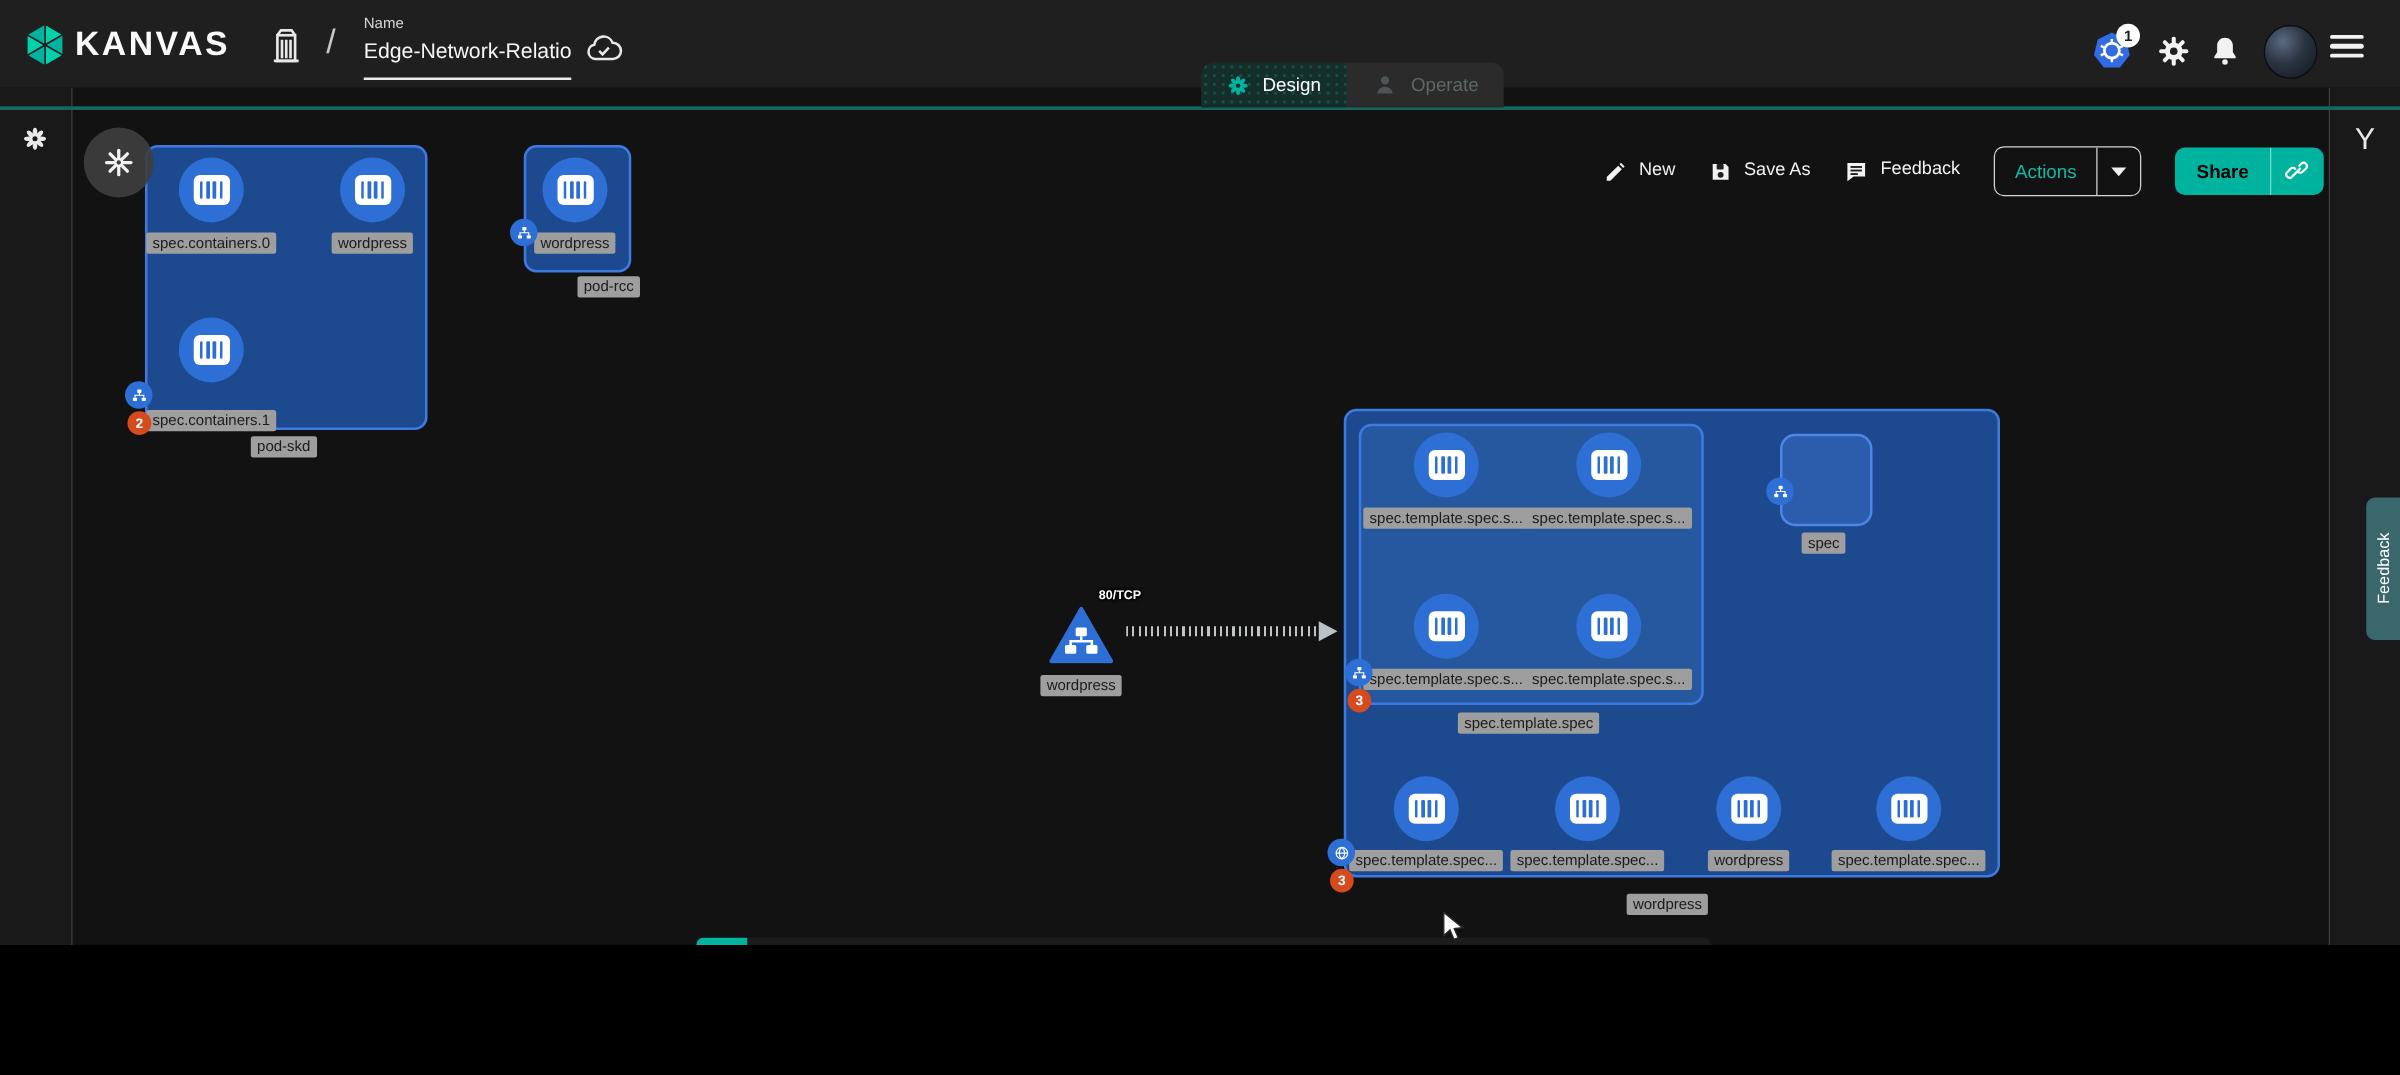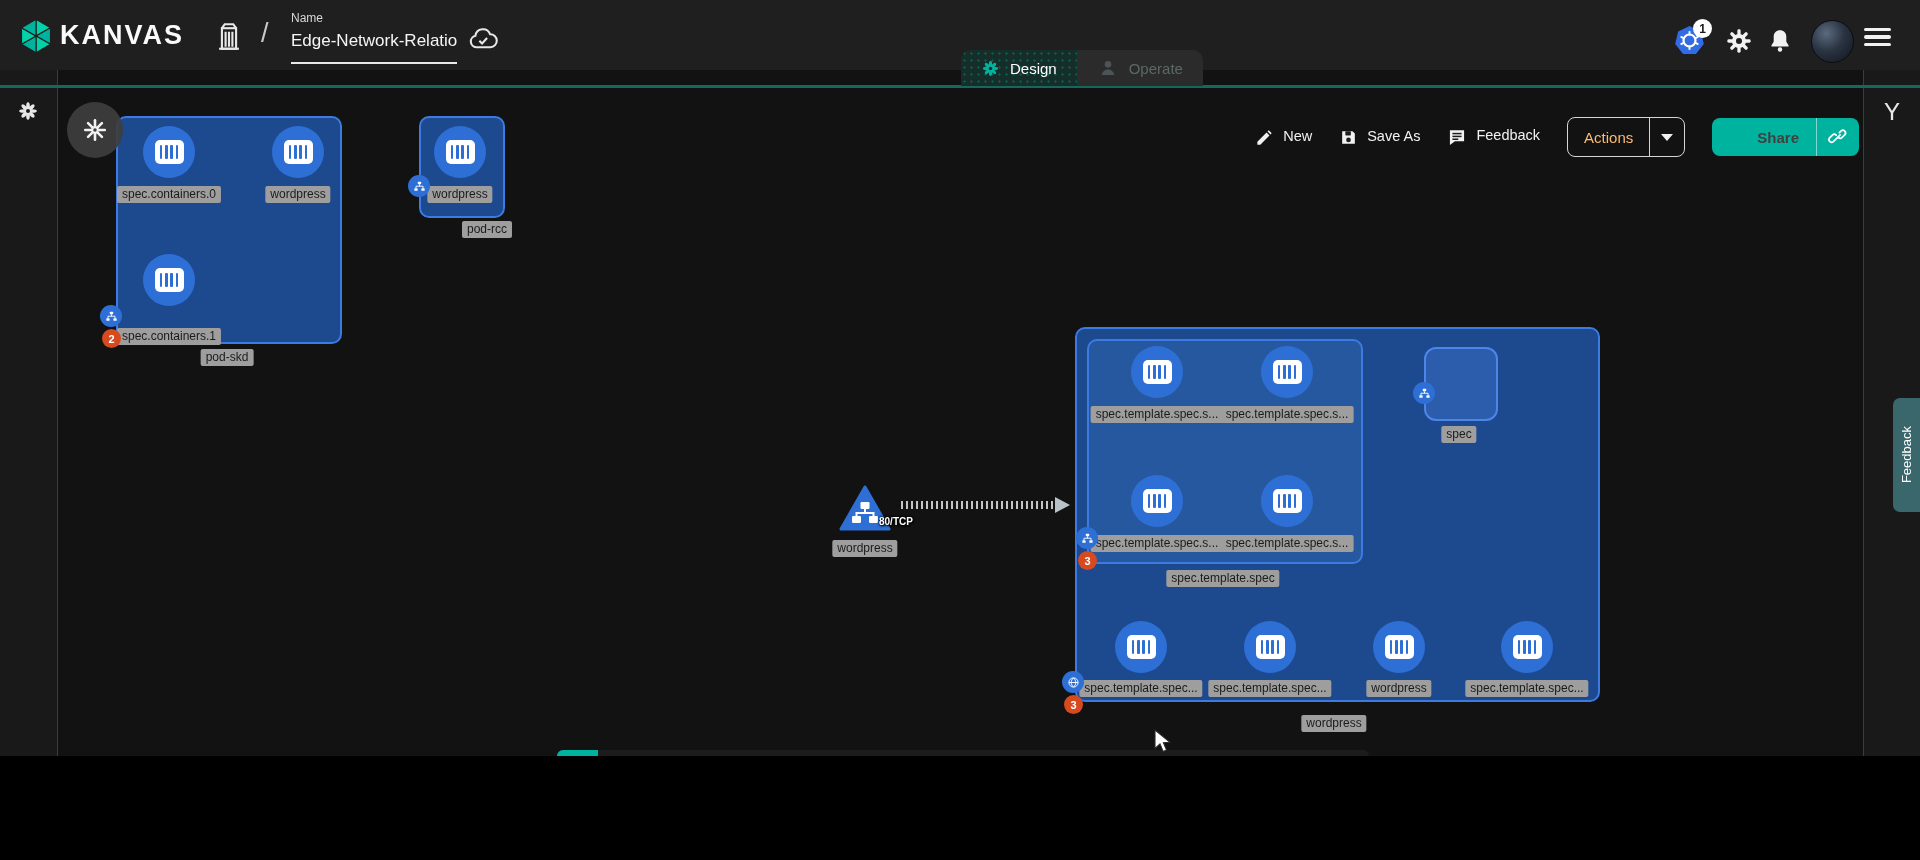--- a/index.html
+++ b/index.html
@@ -45,25 +45,25 @@
 
   
   .feedback{position:absolute;left:1893px;top:398px;width:27px;height:114px;background:#3a676c;
             border-radius:7px 0 0 7px;display:flex;align-items:center;justify-content:center;z-index:45;cursor:pointer;}
   .feedback span{writing-mode:vertical-rl;transform:rotate(180deg);font-size:13px;color:#fff;}
 
   
   .actionbar{position:absolute;top:116px;right:61px;height:42px;display:flex;align-items:center;gap:27px;z-index:60;}
   .action-item{display:flex;gap:9px;font-size:14.5px;color:#f2f2f2;cursor:pointer;}
   .actions-btn{display:flex;align-items:stretch;height:38px;border:1px solid #d2d6d6;border-radius:8px;overflow:hidden;cursor:pointer;}
-  .actions-main{padding:0 16px;display:flex;align-items:center;font-size:15px;color:#fdba74;}
+  .actions-main{padding:0 16px;display:flex;align-items:center;font-size:15px;color:#14b8a6;}
   .actions-caret{width:34px;border-left:1px solid #d2d6d6;display:flex;align-items:center;justify-content:center;}
   .caret-down{width:0;height:0;border-left:6px solid transparent;border-right:6px solid transparent;border-top:7px solid #f0f0f0;}
   .share-btn{display:flex;align-items:stretch;height:38px;background:#00b39f;border-radius:8px;overflow:hidden;cursor:pointer;}
-  .share-main{padding:0 17px;display:flex;align-items:center;font-size:15px;font-weight:bold;color:#404040;margin-left:28px;}
+  .share-main{padding:0 17px;display:flex;align-items:center;font-size:15px;font-weight:bold;color:#000000;}
   .share-link{width:42px;border-left:1px solid rgba(255,255,255,.5);display:flex;align-items:center;justify-content:center;}
 
   
   .grp{position:absolute;border:2px solid #3d7ae2;border-radius:10px;background:#1d4a8f;z-index:5;}
   .grp.inner{background:#26589f;z-index:6;}
   .specnode{position:absolute;left:1424px;top:347px;width:70px;height:70px;border:2px solid #4d86e8;
             border-radius:12px;background:#2b5dac;z-index:7;}
   .cnode{position:absolute;width:52px;height:52px;border-radius:50%;background:#2e6fd6;
          display:flex;align-items:center;justify-content:center;z-index:8;cursor:pointer;}
   .cg{width:29px;height:24px;background:#fff;border-radius:5px;display:flex;align-items:center;justify-content:center;gap:2.6px;}
@@ -71,21 +71,21 @@
   .nlabel{position:absolute;transform:translateX(-50%);background:#9e9e9e;color:#1b1b1b;font-size:12px;
           padding:1px 5px 2px;border-radius:2px;white-space:nowrap;z-index:9;}
   .bluebadge{position:absolute;width:22px;height:22px;border-radius:50%;background:#2e6fd6;
              display:flex;align-items:center;justify-content:center;z-index:10;}
   .orangebadge{position:absolute;width:19px;height:19px;border-radius:50%;background:#d64a1e;color:#fff;
                font-size:11px;font-weight:bold;display:flex;align-items:center;justify-content:center;z-index:11;}
   .edge{position:absolute;left:901px;top:501px;width:156px;height:8px;z-index:7;
         background:repeating-linear-gradient(90deg,rgba(225,228,230,.85) 0 1.6px,transparent 1.6px 5px);}
   .edge-arrow{position:absolute;left:1055px;top:497px;width:0;height:0;z-index:7;
         border-top:8px solid transparent;border-bottom:8px solid transparent;border-left:15px solid #b9c2c6;}
-  .portlabel{position:absolute;left:879px;top:516px;font-size:10px;font-weight:bold;color:#fff;z-index:12;
+  .portlabel{position:absolute;left:879px;top:471px;font-size:10px;font-weight:bold;color:#fff;z-index:12;
         text-shadow:0 0 3px #000,0 0 2px #000,1px 1px 2px #000;}
   .svc{position:absolute;left:839px;top:485px;z-index:8;cursor:pointer;}
 
   
   .btoolbar{position:absolute;left:557px;top:750px;width:812px;height:95px;background:#1c1c1c;border-radius:6px;
             display:flex;align-items:stretch;z-index:60;}
   .tool-col{width:46px;display:flex;flex-direction:column;border-radius:6px 0 0 6px;overflow:hidden;}
   .tool-cell{flex:1;display:flex;align-items:center;justify-content:center;cursor:pointer;}
   .tool-cell.active{background:#00b39f;}
   .tool-group{display:flex;align-items:center;gap:23px;padding:0 19px;}

